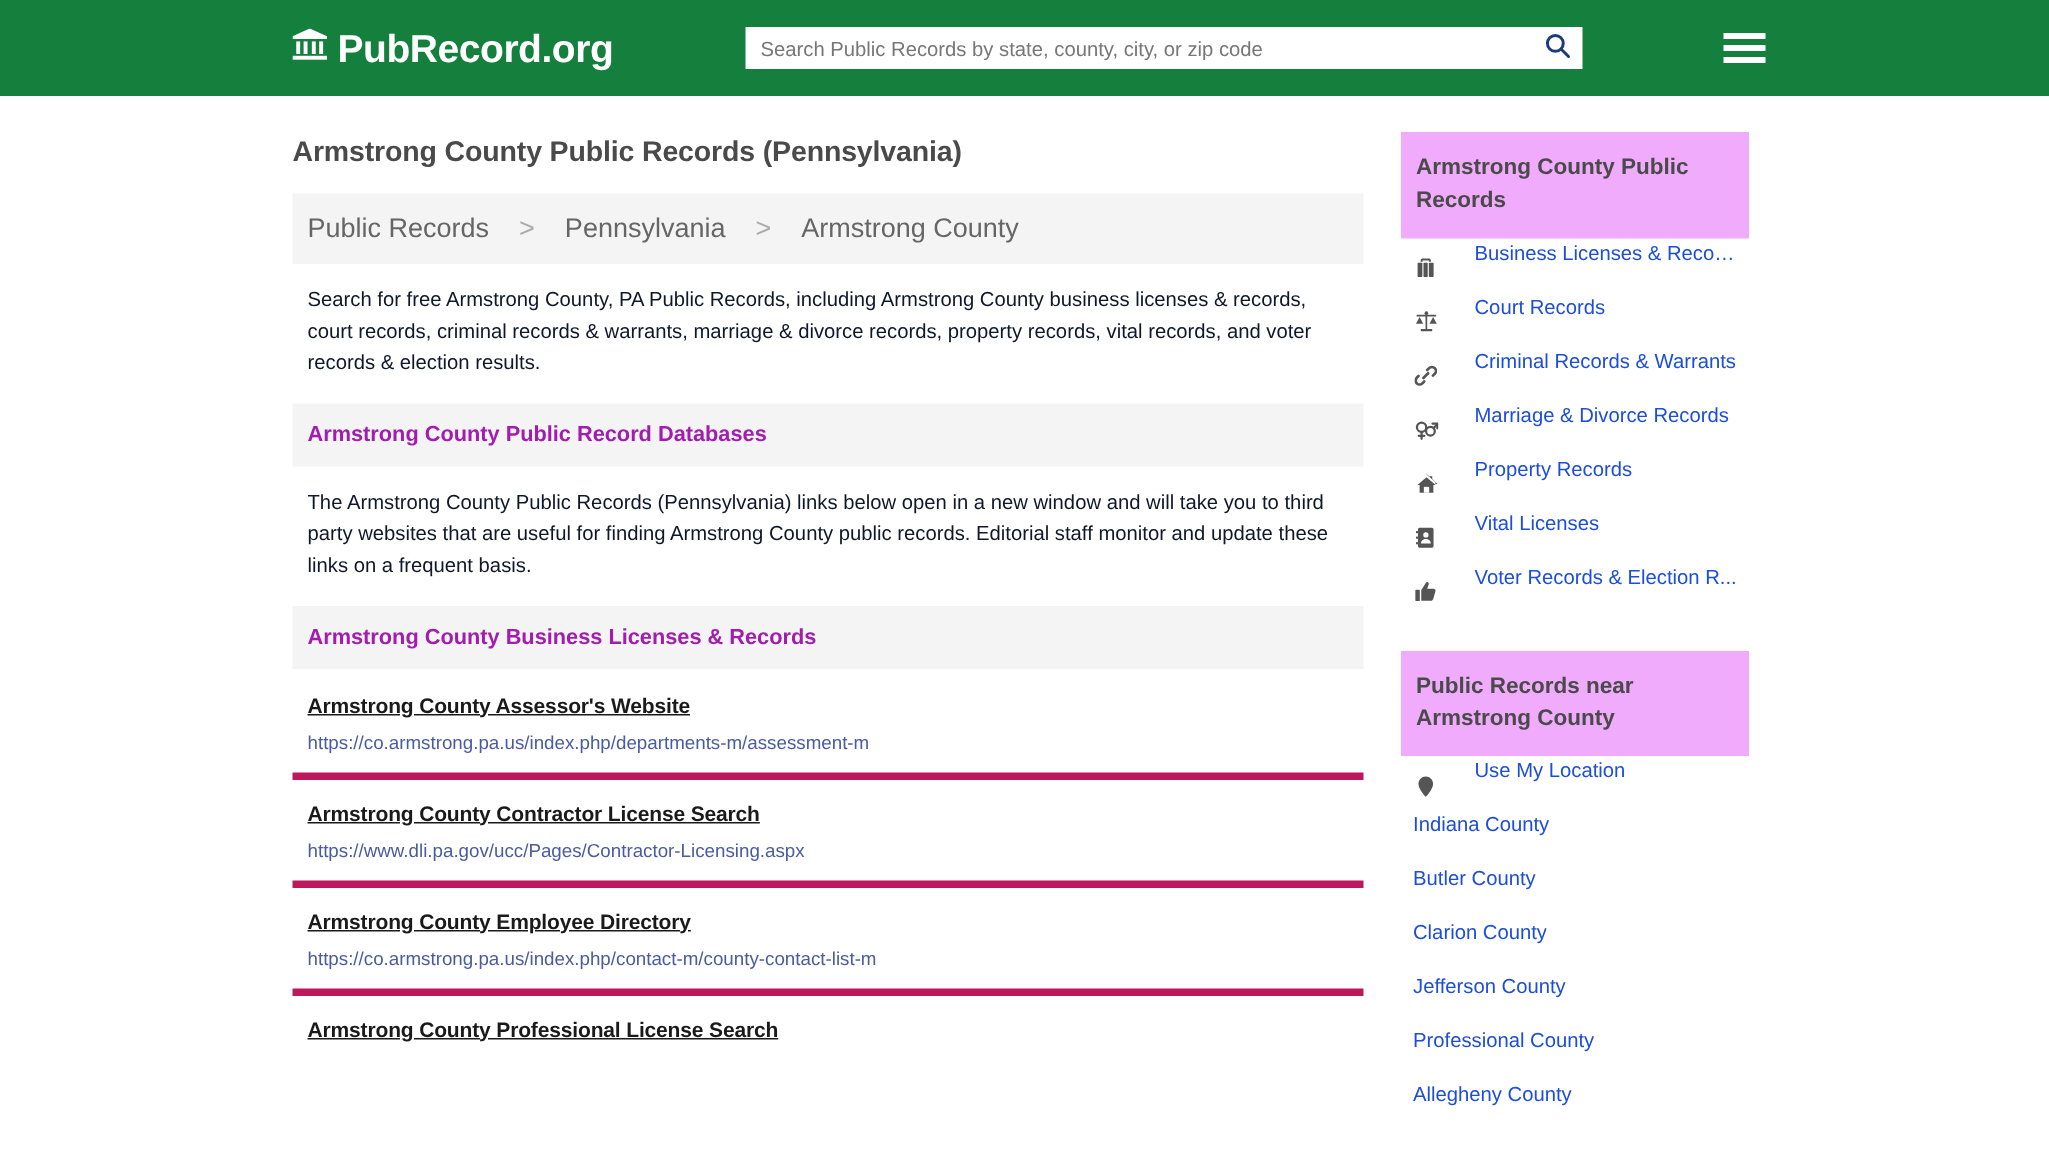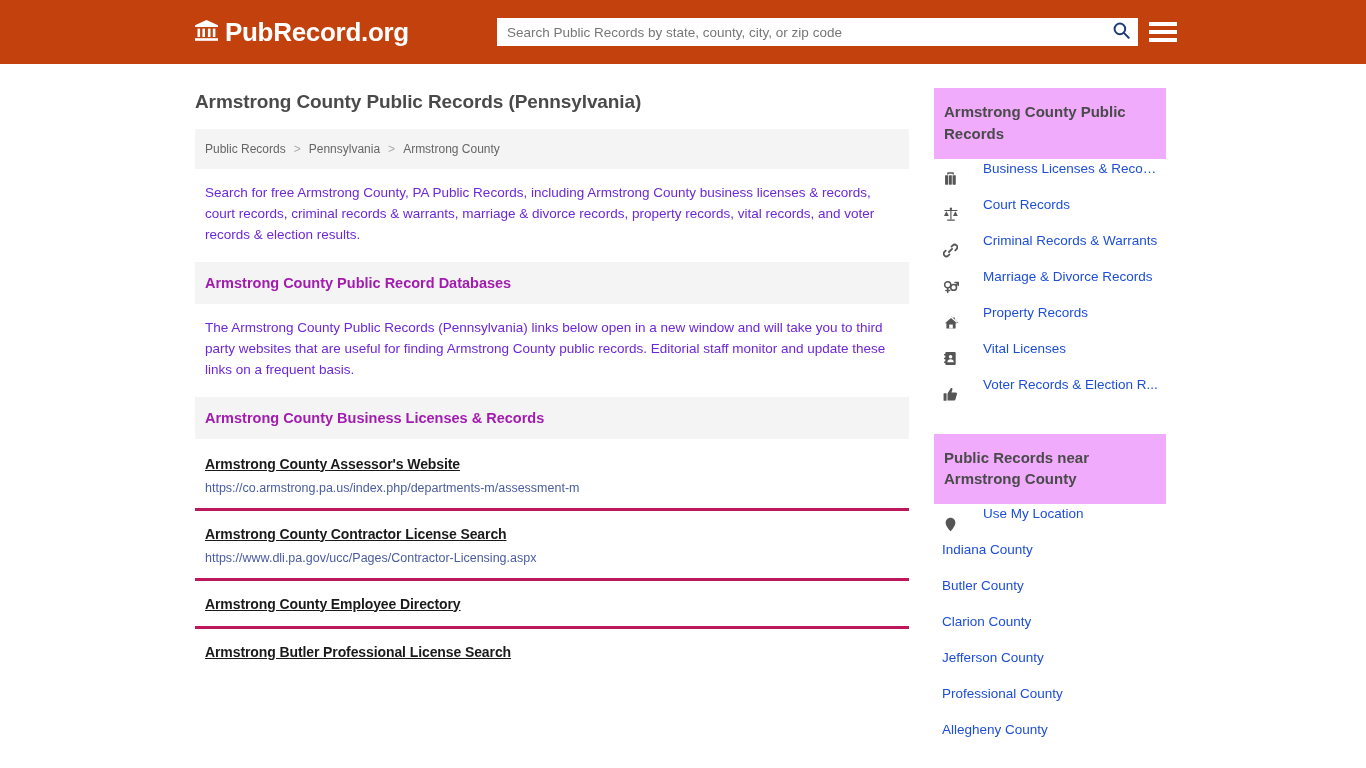--- a/index.html
+++ b/index.html
@@ -8,21 +8,21 @@
     height: 768px;
     overflow: hidden;
     background: #ffffff;
     font-family: "Liberation Sans", sans-serif;
     -webkit-font-smoothing: antialiased;
   }
 
   
   .site-header {
     height: 64px;
-    background: #c2410c;
+    background: #15803d;
     display: flex;
     align-items: center;
     position: relative;
   }
   .brand {
     display: flex;
     align-items: center;
     gap: 7px;
     margin-left: 195px;
     text-decoration: none;
@@ -33,21 +33,21 @@
     font-size: 26px;
     font-weight: bold;
     color: #ffffff;
     letter-spacing: -0.3px;
     white-space: nowrap;
   }
   .search-wrap {
     position: absolute;
     left: 497px;
     top: 18px;
-    width: 641px;
+    width: 558px;
     height: 28px;
     background: #ffffff;
     display: flex;
     align-items: center;
   }
   .search-input {
     flex: 1;
     height: 100%;
     border: none;
     outline: none;
@@ -115,43 +115,43 @@
   }
   .band.heading {
     font-weight: bold;
     color: #a21caf;
     font-size: 14.5px;
     padding: 13px 10px 13px 10px;
   }
   .breadcrumb {
     display: flex;
     align-items: flex-start;
-    gap: 8px;
+    gap: 20px;
     color: #666666;
-    font-size: 12px;
+    font-size: 18px;
     padding: 13px 10px;
   }
   .breadcrumb a {
     color: #666666;
     text-decoration: none;
     cursor: pointer;
   }
   .breadcrumb .sep { color: #aaaaaa; }
 
   .intro-text {
-    color: #6d28d9;
+    color: #0f172a;
     font-size: 13.5px;
     line-height: 1.55;
     padding: 14px 10px 16px 10px;
   }
 
   
   .link-list { margin-top: 0; }
   .link-row {
-    border-bottom: 3px solid #be185d;
+    border-bottom: 5px solid #be185d;
     padding: 14px 10px 13px 10px;
   }
   .link-row:first-child { padding-top: 16px; }
   .link-title {
     display: inline-block;
     font-size: 14px;
     font-weight: bold;
     color: #1a1a1a;
     text-decoration: underline;
     cursor: pointer;
@@ -273,24 +273,25 @@
       </div>
 
 
       <div class="link-row">
         <a class="link-title" href="#">Armstrong County Contractor License Search</a>
         <a class="link-url" href="#">https://www.dli.pa.gov/ucc/Pages/Contractor-Licensing.aspx</a>
       </div>
 
       <div class="link-row">
         <a class="link-title" href="#">Armstrong County Employee Directory</a>
+        <a class="link-url" href="#">https://co.armstrong.pa.us/index.php/contact-m/county-contact-list-m</a>
       </div>
 
       <div class="link-row" style="border-bottom:none;">
-        <a class="link-title" href="#">Armstrong Butler Professional License Search</a>
+        <a class="link-title" href="#">Armstrong County Professional License Search</a>
       </div>
 
     </div>
   </div>
 
   <div class="side-col">
 
     <div class="side-head">Armstrong County Public Records</div>
 
     <div class="side-list">

